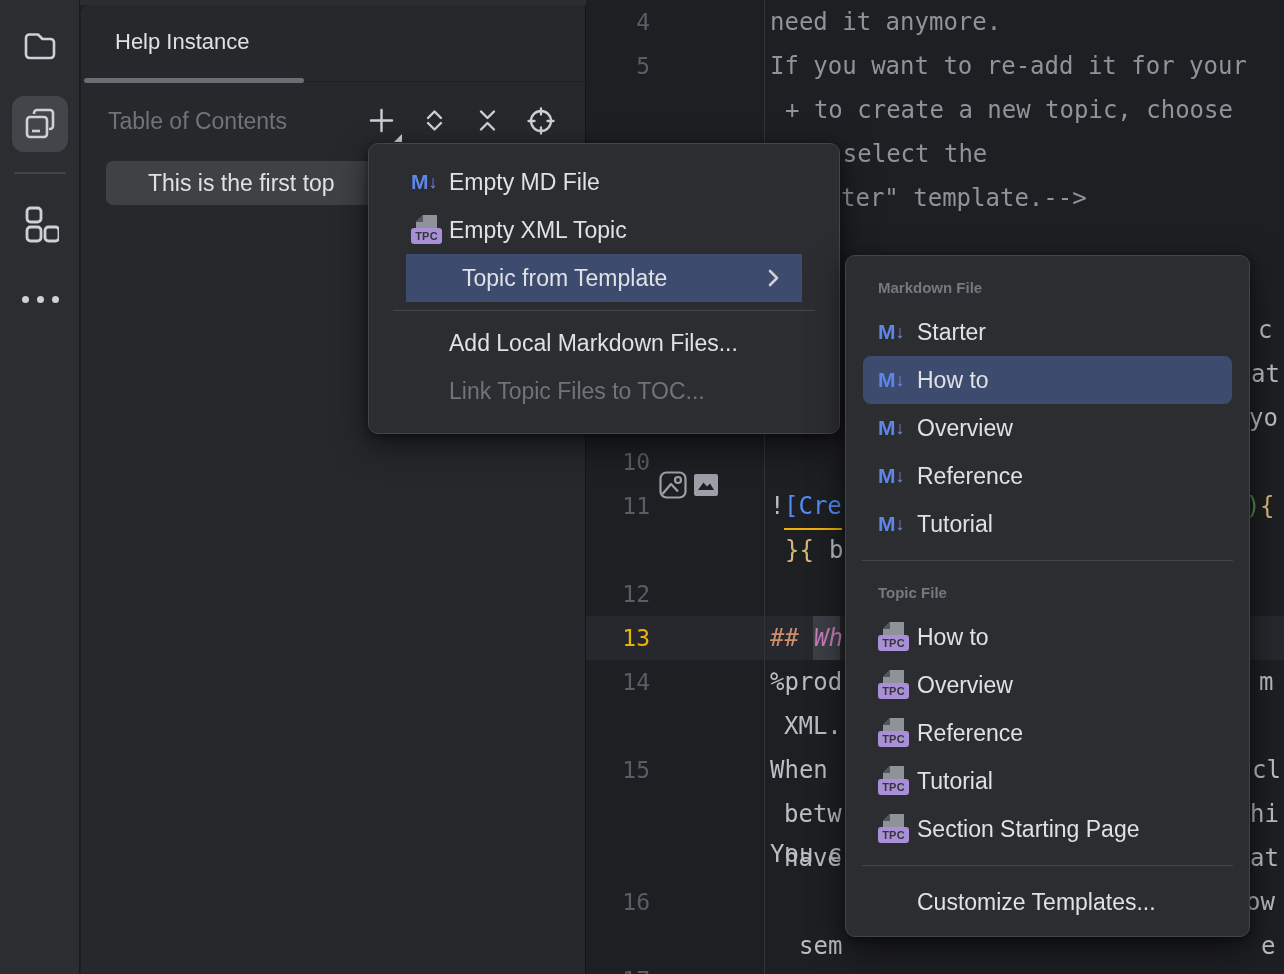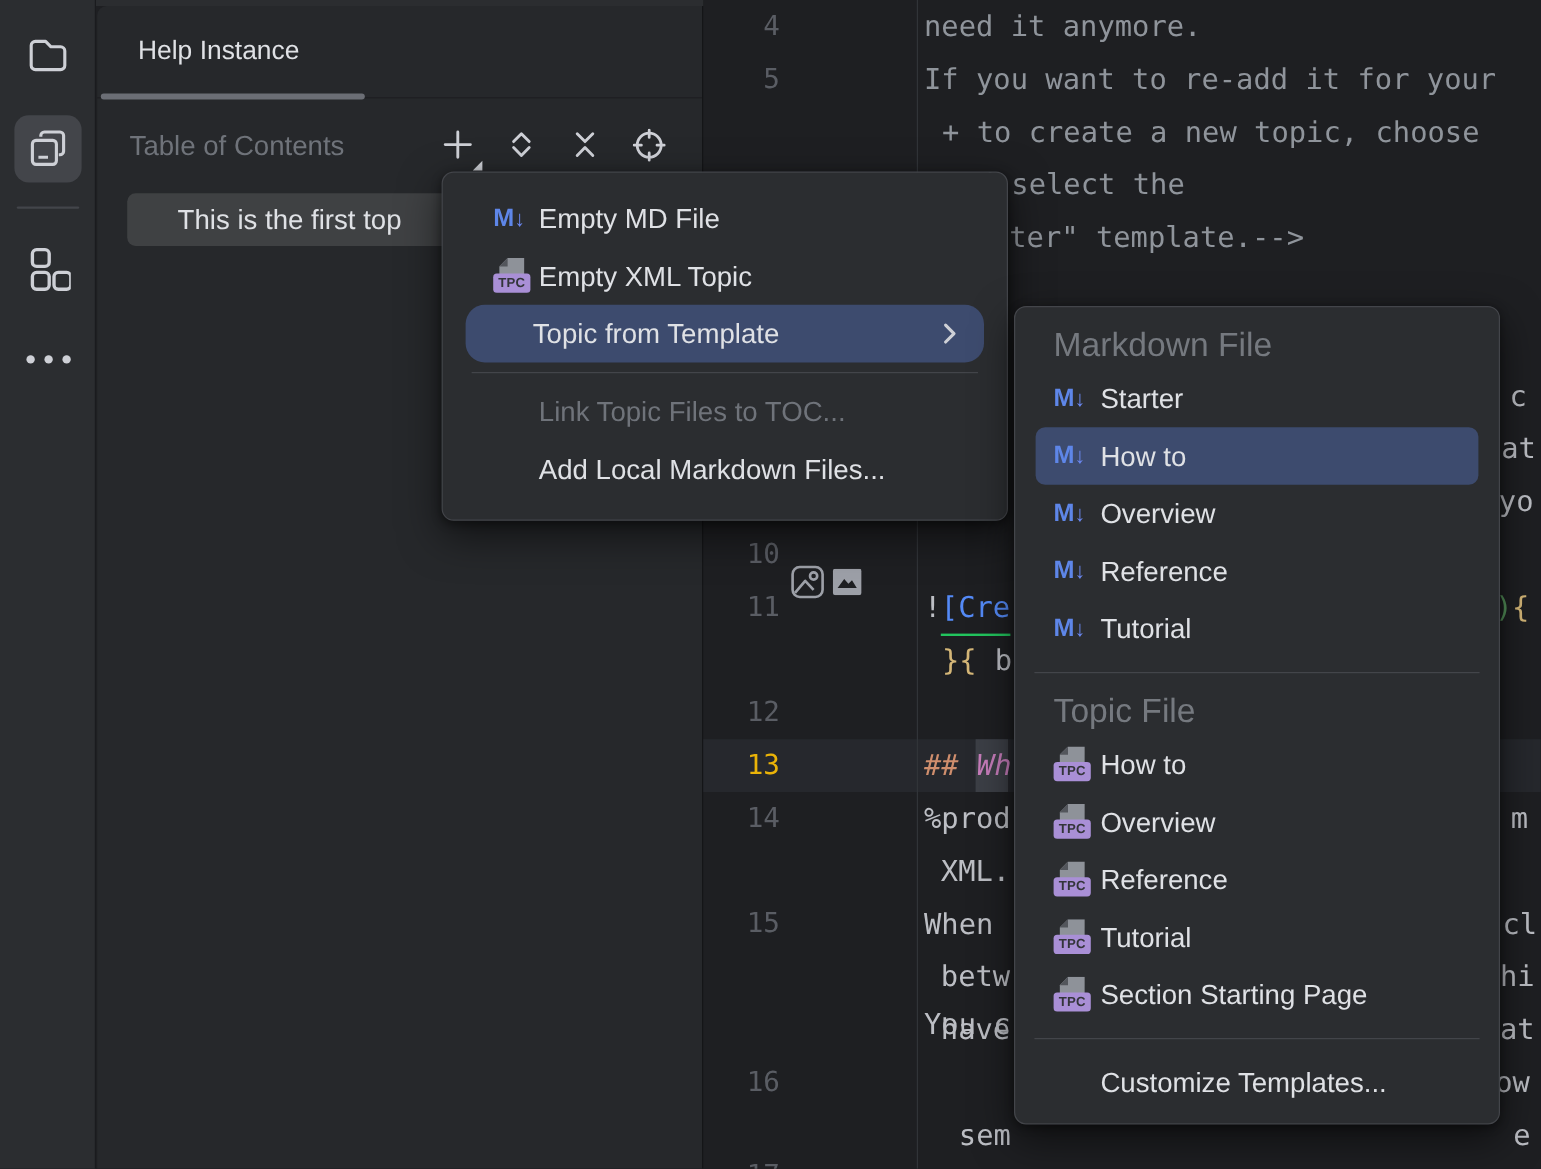--- a/index.html
+++ b/index.html
@@ -37,44 +37,44 @@
   .editor { position:absolute; left:586px; top:0; width:698px; height:974px; background:#1E1F22; z-index:1; }
   .cur-line { position:absolute; left:0; top:616px; width:698px; height:44px; background:#26282D; }
   .caret-block { position:absolute; left:227px; top:616px; width:27px; height:44px; background:#3C3F46; }
   .gutter-sep { position:absolute; left:178px; top:0; width:1px; height:974px; background:#313438; }
   .lineno { position:absolute; left:0; width:64px; text-align:right;
     font-family:"DejaVu Sans Mono", monospace; font-size:23px; line-height:44px; color:#5A5D64; }
   .lineno.cur { color:#eab308; }
   .code { position:absolute; font-family:"DejaVu Sans Mono", monospace; font-size:24px;
     line-height:44px; white-space:pre; color:#BCBEC4; }
   .cmt { color:#8F949B; } .pln { color:#BCBEC4; }
-  .lnk { color:#548AF7; border-bottom:2px solid #22c55e; }
+  .lnk { color:#548AF7; border-bottom:2px solid #eab308; }
   .grn { color:#57965C; } .yel { color:#D5B778; }
   .hsh { color:#CF8E6D; font-style:italic; } .ttl { color:#C77DBB; font-style:italic; }
   .gutter-ico { position:absolute; }
 
   
   .menu { position:absolute; background:#2B2D30; border:1px solid #43454A; border-radius:10px;
     box-shadow:0 12px 34px rgba(0,0,0,.55), 0 2px 8px rgba(0,0,0,.4); color:#DFE1E5; font-size:23px; }
   .menu1 { left:368px; top:143px; width:472px; padding:14px 0 18px 0; z-index:10; }
   .menu2 { left:845px; top:255px; width:405px; padding:12px 0 10px 0; z-index:11; }
   .mi { position:relative; height:48px; line-height:48px; white-space:nowrap; }
   .menu1 .mi { padding-left:80px; }
-  .menu1 .mi.sel { margin:0 19px; padding-left:56px; background:#3D4B6E; border-radius:16px; }
+  .menu1 .mi.sel { margin:0 37px; padding-left:56px; background:#3D4B6E; border-radius:0; }
   .menu2 .mi { padding-left:71px; }
   .menu2 .mi.sel { margin:0 17px; padding-left:54px; background:#3D4B6E; border-radius:8px; }
   .mi.disabled { color:#6F737A; }
   .mi .ico { position:absolute; top:0; height:48px; display:flex; align-items:center; }
   .menu1 .mi .ico { left:42px; }
   .menu2 .mi .ico { left:32px; }
   .menu2 .mi.sel .ico { left:15px; }
   .m-sep { border-top:1px solid #43454A; margin:8px 24px; }
   .menu2 .m-sep { margin:12px 16px; }
   .m-header { height:40px; line-height:40px; padding-left:32px; color:#75797F;
-    font-size:28px; font-weight:normal; }
+    font-size:15px; font-weight:bold; }
   .sub-arrow { position:absolute; right:22px; top:14px; }
 
   
   .md-ico { display:flex; align-items:center; font-family:"Liberation Sans",sans-serif; }
   .md-ico b { color:#5E86E8; font-size:21px; font-weight:800; letter-spacing:-1px; }
   .md-ico s { color:#6B87F0; text-decoration:none; font-size:18px; margin-left:1px; }
   .tpc-ico { position:relative; width:31px; height:32px; }
   .tpc-ico .doc { position:absolute; left:5px; top:1px; }
   .tpc-ico .lbl { position:absolute; left:0; bottom:2px; width:31px; height:16px; background:#A98FD6;
     border-radius:3px; color:#33353A; font-size:11px; font-weight:bold; text-align:center; line-height:16px;
@@ -258,26 +258,26 @@
     </div>
     <div class="mi sel">
       <span>Topic from Template</span>
       <span class="sub-arrow">
         <svg width="14" height="20" viewBox="0 0 14 20" fill="none" stroke="#CED0D6" stroke-width="2.6" stroke-linecap="round" stroke-linejoin="round">
           <path d="M4 3 L11 10 L4 17"></path>
         </svg>
       </span>
     </div>
     <div class="m-sep"></div>
+    <div class="mi">
+      <span>Add Local Markdown Files...</span>
+    </div>
     <div class="mi disabled">
       <span>Link Topic Files to TOC...</span>
     </div>
-    <div class="mi">
-      <span>Add Local Markdown Files...</span>
-    </div>
   </div>
 
   <div class="menu menu2">
     <div class="m-header">Markdown File</div>
 
     <div class="mi">
       <span class="ico md-ico">
           <b>M</b>
           <s>↓</s>
         </span>

